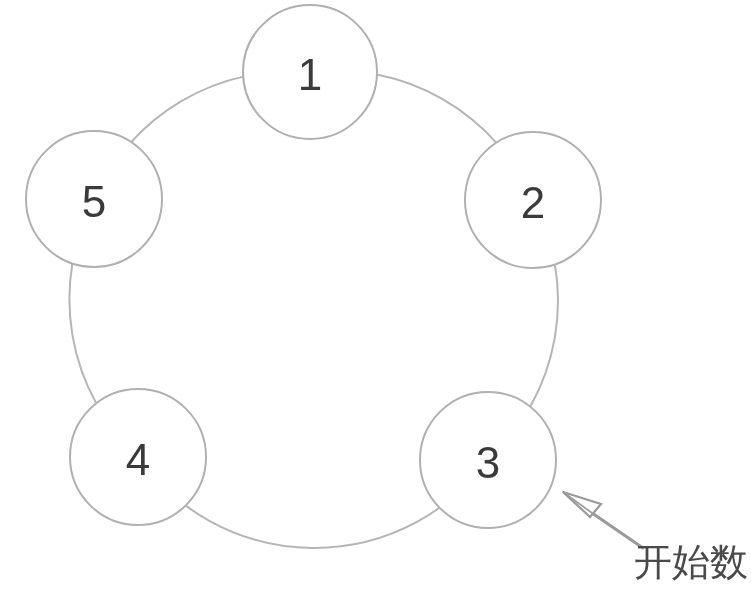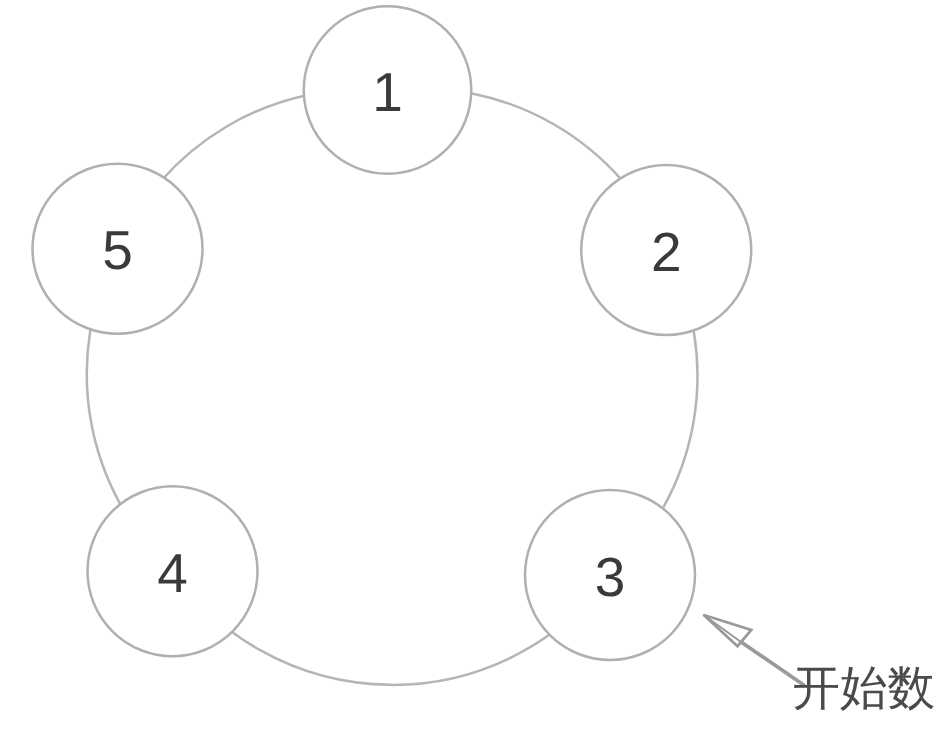--- a/index.html
+++ b/index.html
@@ -55,21 +55,21 @@
   }
   .arrow-head {
     fill: #ffffff;
     stroke: #9a9a9a;
     stroke-width: 2.2;
     stroke-linejoin: miter;
   }
   .annotation-text {
     position: absolute;
     left: 634px;
-    top: 528px;
+    top: 540px;
     font-family: "DejaVu Sans", "Liberation Sans", sans-serif;
     font-size: 38px;
     line-height: 44px;
     color: #4a4a4a;
     letter-spacing: 0px;
     white-space: nowrap;
     user-select: none;
   }
 </style>
 </head>

